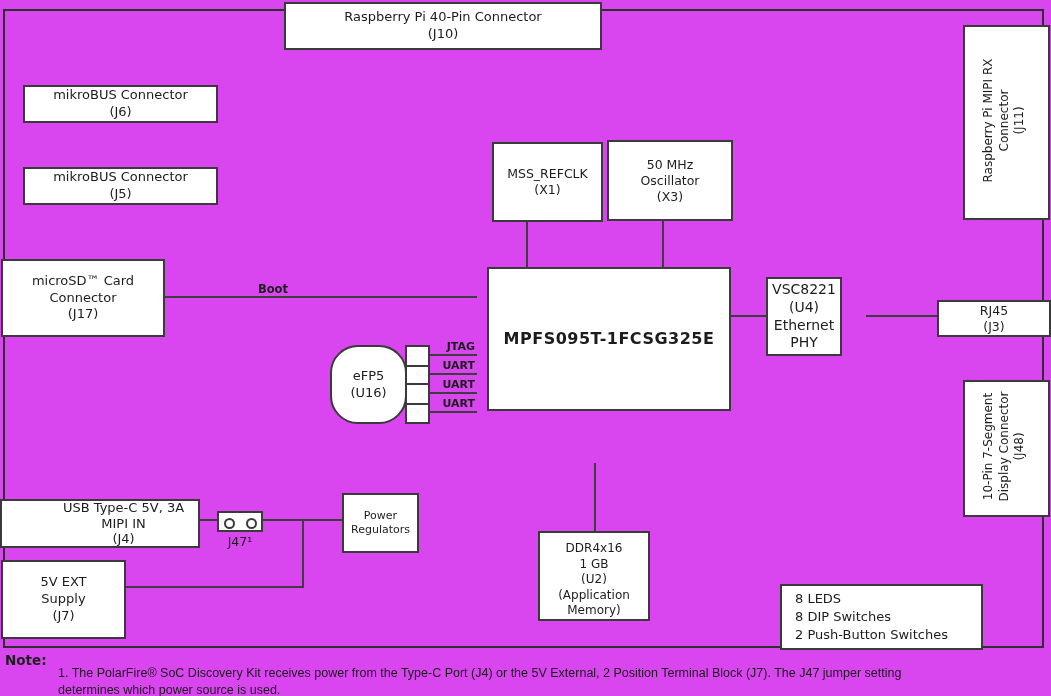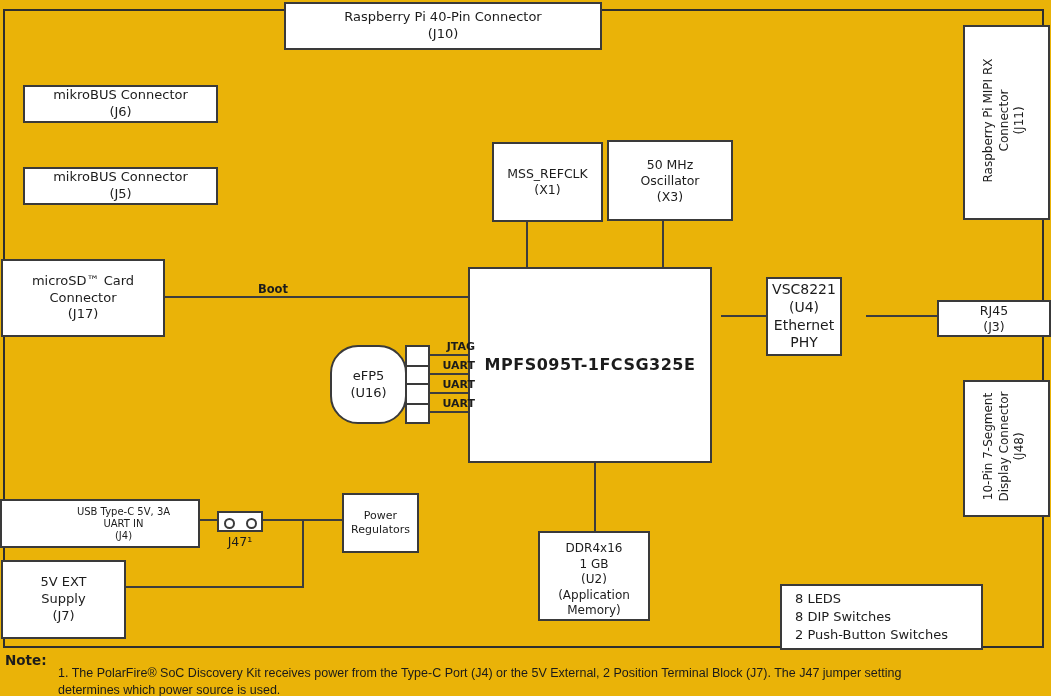--- a/index.html
+++ b/index.html
@@ -1,42 +1,42 @@
 <!DOCTYPE html>
 <html><head>
 <meta charset="utf-8">
 <style>
   html,body{margin:0;padding:0;background:#fff;}
   #stage{
-    position:relative;width:1051px;height:696px;background:#eab308;
+    position:relative;width:1051px;height:696px;background:#d946ef;
     font-family:"DejaVu Sans",sans-serif;color:#1c1c1c;overflow:hidden;
   }
   .border-rect{
     position:absolute;left:3px;top:9px;width:1041px;height:639px;
     border:2px solid #2e2e2e;box-sizing:border-box;
   }
   .node{
     position:absolute;background:#ffffff;border:2px solid #3a3a3a;box-sizing:border-box;
     display:flex;flex-direction:column;align-items:center;justify-content:center;
     text-align:center;line-height:1.28;
   }
   .node .ln{white-space:nowrap;}
   .wire{position:absolute;background:#3d3d3d;}
   
   #n-j10   {left:284px;top:2px;  width:318px;height:48px;font-size:13px;}
   #n-j6    {left:23px; top:85px; width:195px;height:38px;font-size:13px;}
   #n-j5    {left:23px; top:167px;width:195px;height:38px;font-size:13px;}
   #n-j17   {left:1px;  top:259px;width:164px;height:78px;font-size:13px;}
   #n-x1    {left:492px;top:142px;width:111px;height:80px;font-size:12.5px;}
   #n-x3    {left:607px;top:140px;width:126px;height:81px;font-size:12.5px;}
-  #n-soc   {left:468px;top:267px;width:244px;height:196px;font-size:16px;font-weight:bold;letter-spacing:.5px;}
+  #n-soc   {left:487px;top:267px;width:244px;height:144px;font-size:16px;font-weight:bold;letter-spacing:.5px;}
   #n-efp5  {left:330px;top:345px;width:77px; height:79px;font-size:13px;border-radius:28px;}
   #n-vsc   {left:766px;top:277px;width:76px;height:79px;font-size:14px;}
   #n-rj45  {left:937px;top:300px;width:114px;height:37px;font-size:12.5px;}
-  #n-j4    {left:0px;  top:499px;width:200px;height:49px;font-size:10px;line-height:1.2;padding-left:47px;}
+  #n-j4    {left:0px;  top:499px;width:200px;height:49px;font-size:13px;line-height:1.2;padding-left:47px;}
   #n-j7    {left:1px;  top:560px;width:125px;height:79px;font-size:13px;line-height:1.3;}
   #n-pwr   {left:342px;top:493px;width:77px; height:60px;font-size:11px;}
   #n-ddr   {left:538px;top:531px;width:112px;height:90px;font-size:12px;line-height:1.3;justify-content:flex-end;}
   #n-leds  {left:780px;top:584px;width:203px;height:66px;font-size:13px;
             align-items:flex-start;text-align:left;padding-left:13px;line-height:1.38;}
   
   #n-mipi  {left:963px;top:25px; width:87px;height:195px;}
   #n-j48   {left:963px;top:380px;width:87px;height:137px;}
   .rotwrap{position:absolute;display:flex;flex-direction:column;align-items:center;justify-content:center;
     text-align:center;transform:rotate(-90deg);font-size:12px;line-height:1.3;}
@@ -121,21 +121,21 @@
       <div class="ln">(U4)</div>
       <div class="ln">Ethernet</div>
       <div class="ln">PHY</div>
     </div>
   <div class="node" id="n-rj45">
       <div class="ln">RJ45</div>
       <div class="ln">(J3)</div>
     </div>
   <div class="node" id="n-j4">
       <div class="ln">USB Type-C 5V, 3A</div>
-      <div class="ln">UART IN</div>
+      <div class="ln">MIPI IN</div>
       <div class="ln">(J4)</div>
     </div>
   <div class="node" id="n-j7">
       <div class="ln">5V EXT</div>
       <div class="ln">Supply</div>
       <div class="ln">(J7)</div>
     </div>
   <div class="node" id="n-pwr">
       <div class="ln">Power</div>
       <div class="ln">Regulators</div>

